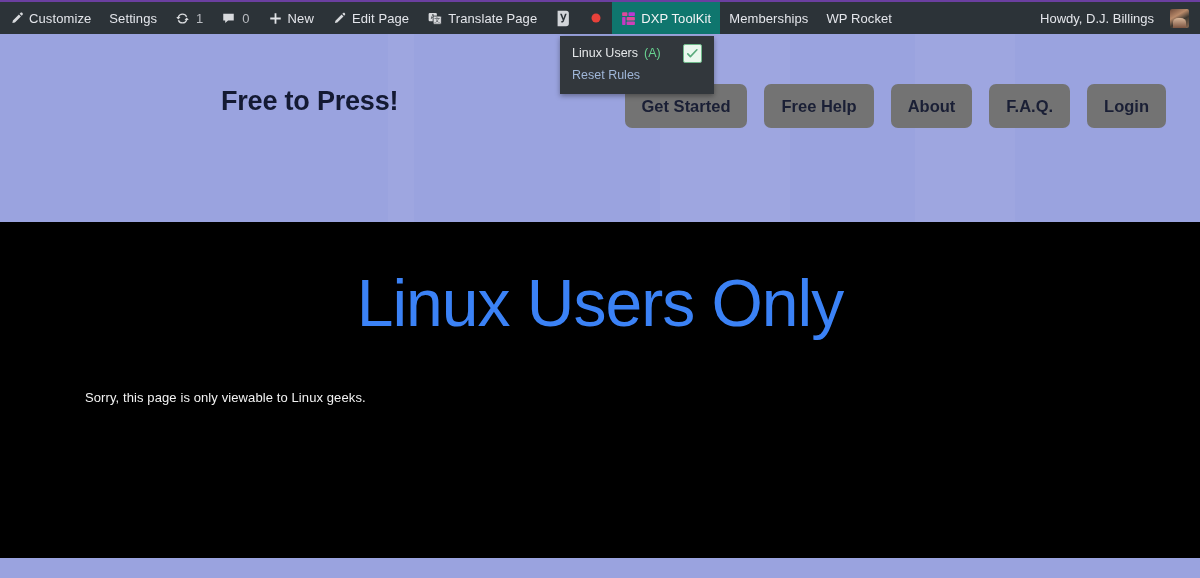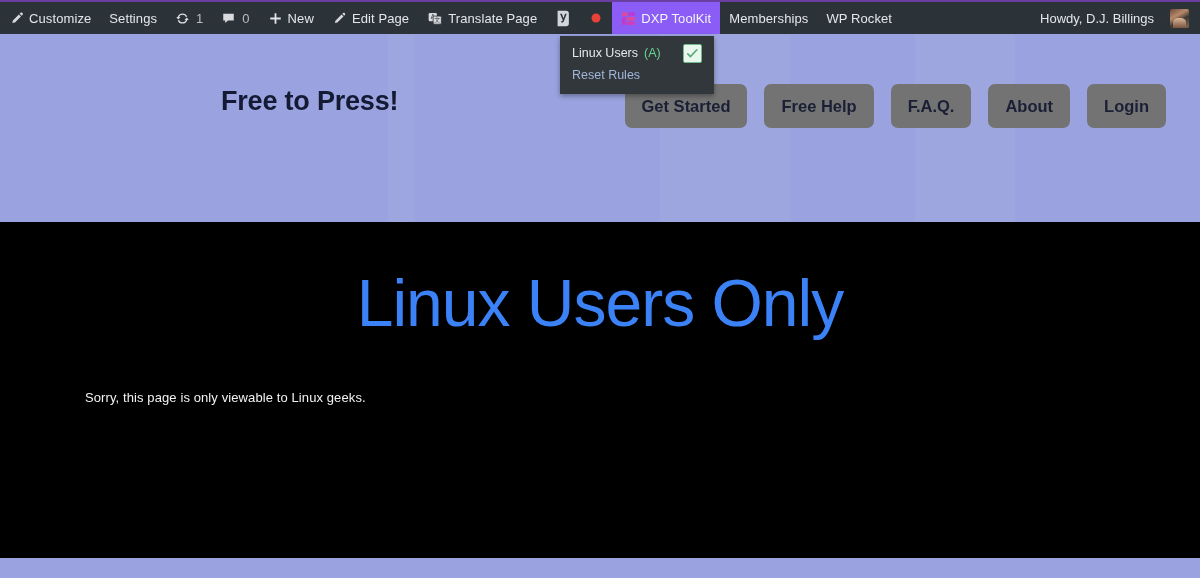--- a/index.html
+++ b/index.html
@@ -36,21 +36,21 @@
     cursor: pointer;
     line-height: 1;
   }
   .ab-item .lbl { font-size: 13px; letter-spacing: .1px; }
   .ab-count { color: #b9bcc1; font-size: 13px; margin-left: 1px; }
 
   .ab-spacer { flex: 1 1 auto; }
 
   
   .ab-item.active {
-    background: #8b5cf6;
+    background: #0f766e;
     color: #ffffff;
     position: relative;
     align-items: center;
   }
   .ab-item.active .lbl { color: #f3f4f6; }
 
   
   .ic { display: inline-block; flex: 0 0 auto; }
   .ic svg { display: block; }
 
@@ -324,22 +324,22 @@
 <div id="site-header">
   <div class="hdr-band" style="left:388px;width:26px;"></div>
   <div class="hdr-band" style="left:660px;width:130px;"></div>
   <div class="hdr-band" style="left:915px;width:100px;"></div>
 
   <div id="site-title">Free to Press!</div>
 
   <nav id="main-nav">
     <button class="nav-btn">Get Started</button>
     <button class="nav-btn">Free Help</button>
+    <button class="nav-btn">About</button>
     <button class="nav-btn">F.A.Q.</button>
-    <button class="nav-btn">About</button>
     <button class="nav-btn" style="margin-right:34px;">Login</button>
   </nav>
 </div>
 
 <div id="main-content">
   <h1 id="page-heading">Linux Users Only</h1>
   <p id="page-body">Sorry, this page is only viewable to Linux geeks.</p>
 </div>
 
 <div id="footer-strip"></div>

